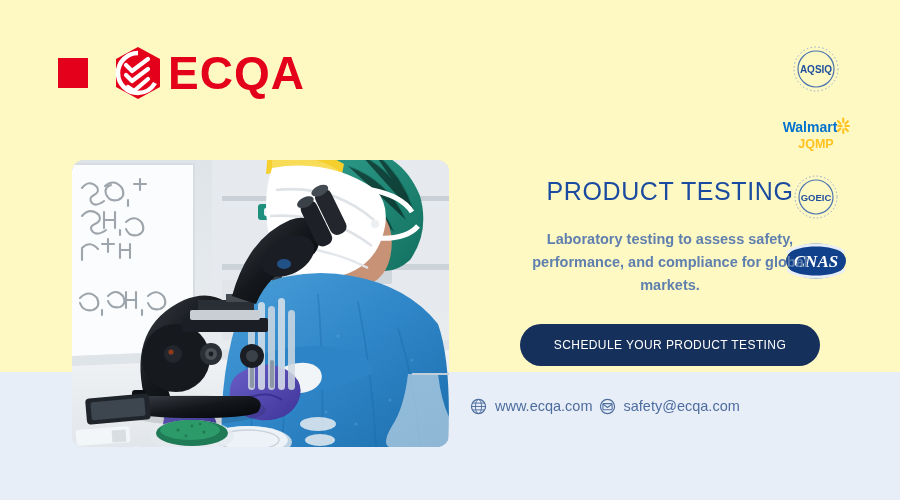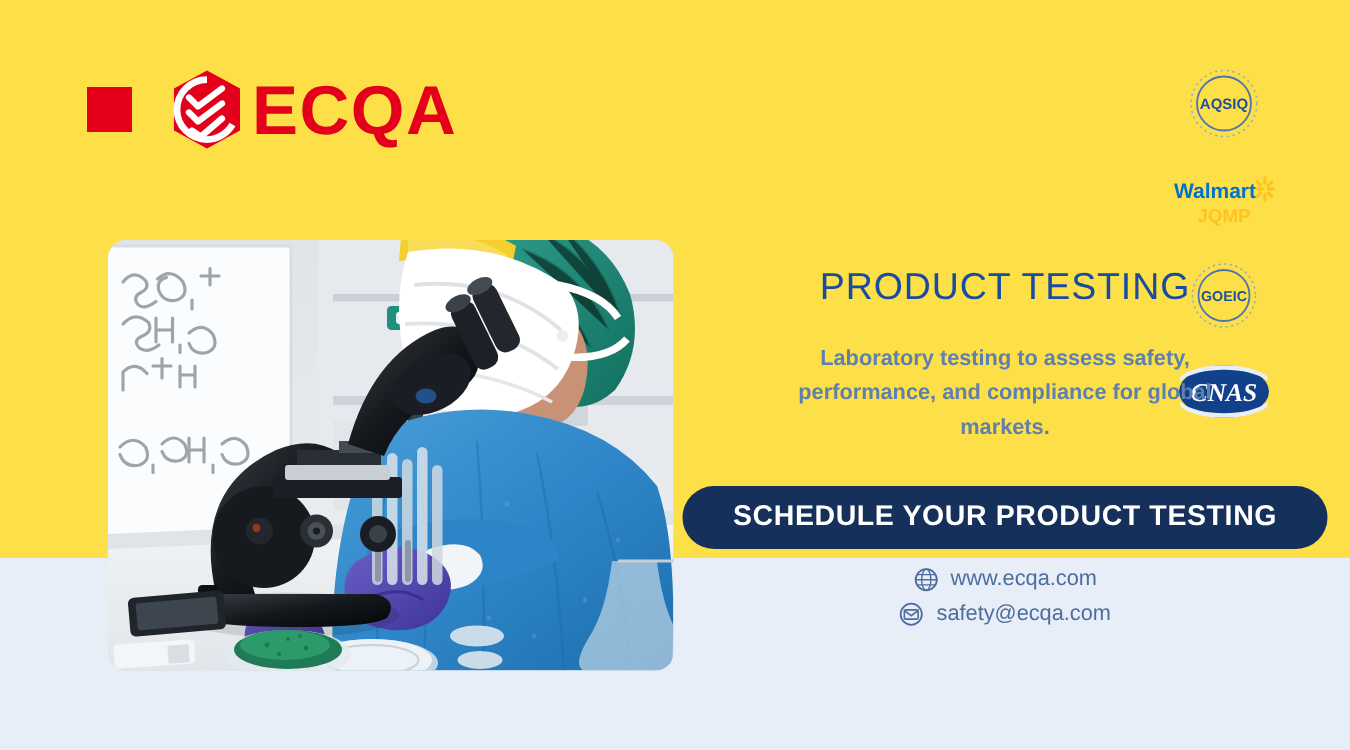--- a/index.html
+++ b/index.html
@@ -3,21 +3,21 @@
 <meta charset="utf-8">
 <title>ECQA Product Testing Banner</title>
 <style>
   html,body{margin:0;padding:0;}
   body{
     width:900px;height:500px;overflow:hidden;
     background:#e8eef8;
     font-family:"Liberation Sans","DejaVu Sans",sans-serif;
     -webkit-font-smoothing:antialiased;
   }
-  .banner{position:relative;width:900px;height:372px;background:#fde047;}
+  .banner{position:relative;width:900px;height:372px;background:#fef9c3;}
 
   
   .header{position:absolute;left:0;top:0;width:900px;height:140px;}
 
   .brand{position:absolute;left:58px;top:48px;display:flex;align-items:center;height:50px;}
   .brand-square{width:30px;height:30px;background:#e4001b;display:block;}
   .brand-hex{margin-left:22px;width:56px;height:56px;position:relative;display:block;}
   .brand-word{margin-left:2px;font-size:46px;font-weight:bold;color:#e4001b;
     letter-spacing:1px;line-height:1;font-family:"Liberation Sans",sans-serif;}
 
@@ -31,23 +31,23 @@
   .photo svg{display:block;width:377px;height:287px;}
 
   
   .content{position:absolute;left:470px;top:160px;width:400px;height:290px;text-align:center;}
   .headline{font-size:25px;font-weight:normal;color:#1b4ba0;letter-spacing:0.6px;
     margin:18px 0 0 0;line-height:1.1;}
   .subtext{margin:22px auto 0 auto;width:300px;font-size:14.5px;line-height:1.62;
     color:#5f7fae;font-weight:700;}
   .cta-wrap{margin-top:26px;display:flex;justify-content:center;}
   .cta{background:#16305c;color:#ffffff;border:none;border-radius:22px;
-    padding:0 34px;height:42px;line-height:42px;font-size:19px;font-weight:bold;
+    padding:0 34px;height:42px;line-height:42px;font-size:12px;font-weight:normal;
     letter-spacing:0.4px;cursor:pointer;font-family:"Liberation Sans",sans-serif;white-space:nowrap;text-align:center;}
-  .contacts{margin-top:12px;display:flex;flex-direction:column;align-items:center;gap:6px;}
+  .contacts{margin-top:32px;display:flex;flex-direction:row;align-items:center;gap:6px;}
   .contact-row{display:flex;align-items:center;gap:8px;font-size:14.5px;color:#4d6d9e;}
   .contact-icon{width:17px;height:17px;flex:0 0 17px;display:block;}
 </style>
 </head>
 <body>
 
 <div class="banner">
 
   <div class="header">
 

